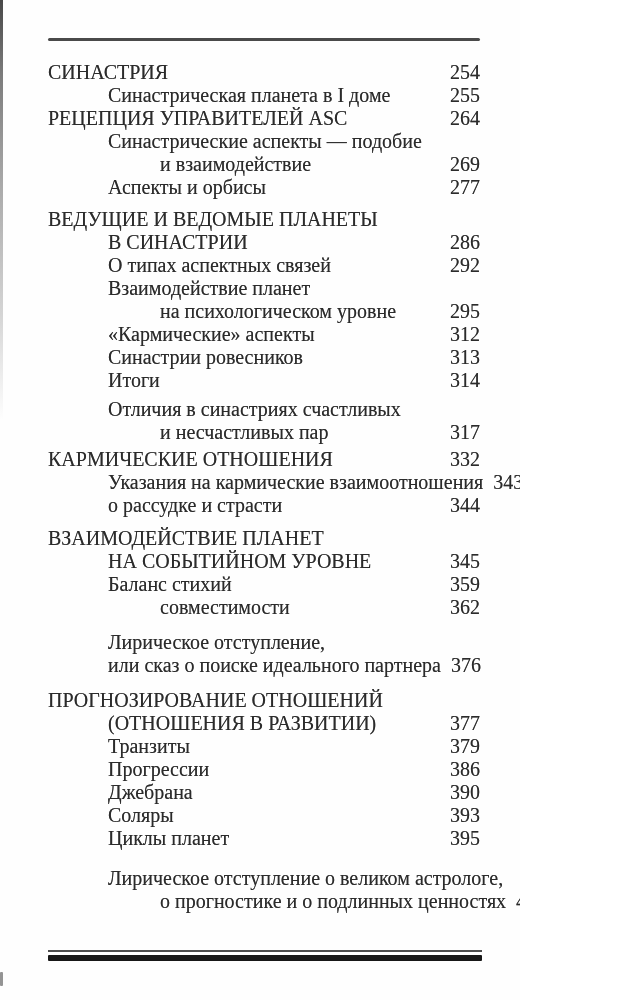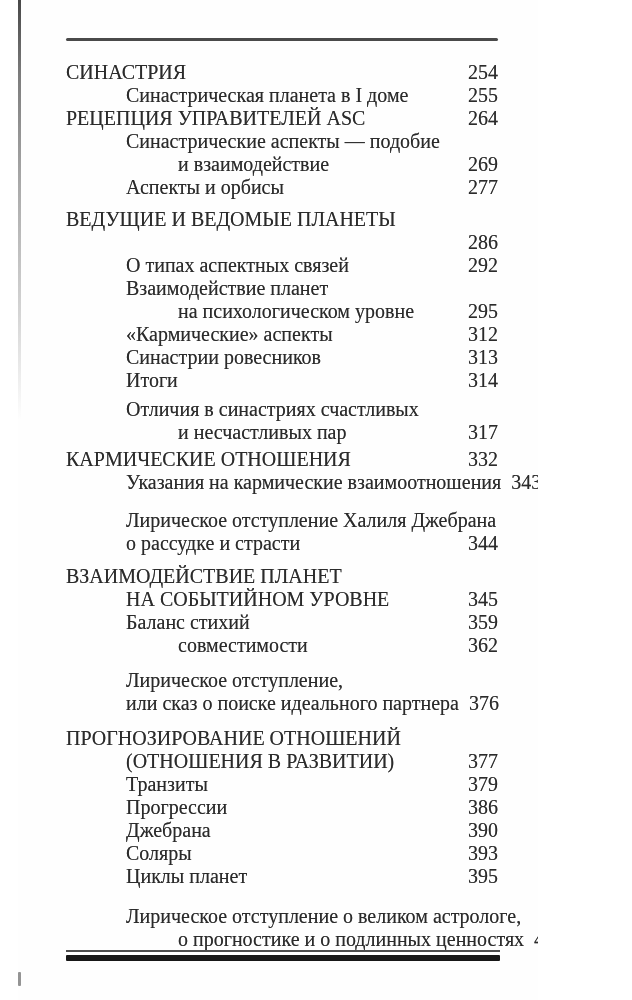--- a/index.html
+++ b/index.html
@@ -8,21 +8,20 @@
     background: #ffffff;
   }
   .page {
     position: relative;
     width: 520px;
     height: 1000px;
     background: var(--page-bg, #fefefe);
     overflow: hidden;
     font-family: "Liberation Serif", "DejaVu Serif", serif;
     color: var(--text-color, #2b2b2b);
-    margin-left: 18px;
   }
   
   .scan-edge {
     position: absolute;
     left: 0;
     top: 0;
     width: 3px;
     height: 420px;
     background: linear-gradient(180deg,
       rgba(40,40,40,0.85) 0%,
@@ -133,20 +132,21 @@
         <div class="line ind-1">
           <span class="t">Аспекты и орбисы</span>
           <span class="pg">277</span>
         </div>
       </div>
       <div class="entry">
         <div class="line ind-0" style="margin-top: 9px;">
           <span class="t">ВЕДУЩИЕ И ВЕДОМЫЕ ПЛАНЕТЫ</span>
         </div>
         <div class="line ind-1">
+          <span class="t">В СИНАСТРИИ</span>
           <span class="pg">286</span>
         </div>
       </div>
       <div class="entry">
         <div class="line ind-1">
           <span class="t">О типах аспектных связей</span>
           <span class="pg">292</span>
         </div>
       </div>
       <div class="entry">
@@ -191,23 +191,20 @@
           <span class="pg">332</span>
         </div>
       </div>
       <div class="entry">
         <div class="line ind-1">
           <span class="t">Указания на кармические взаимоотношения</span>
           <span class="pg">343</span>
         </div>
       </div>
       <div class="entry">
-        <div class="line ind-1" style="margin-top: 15px;">
-          <span class="t">Лирическое отступление Халиля Джебрана</span>
-        </div>
         <div class="line ind-1">
           <span class="t">о рассудке и страсти</span>
           <span class="pg">344</span>
         </div>
       </div>
       <div class="entry">
         <div class="line ind-0" style="margin-top: 10px;">
           <span class="t">ВЗАИМОДЕЙСТВИЕ ПЛАНЕТ</span>
         </div>
         <div class="line ind-1">

